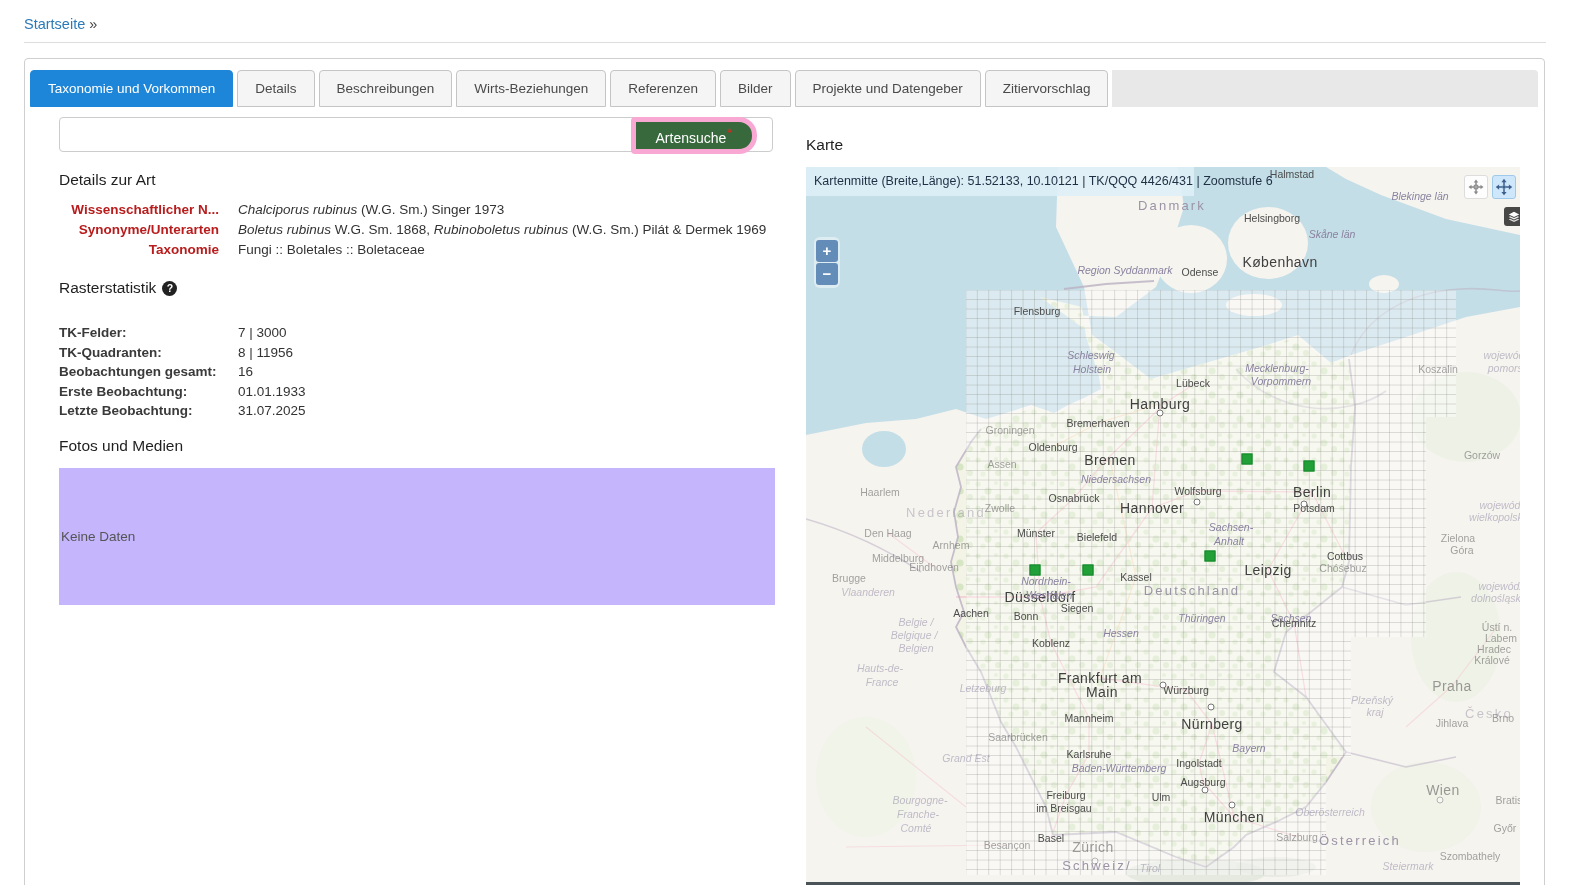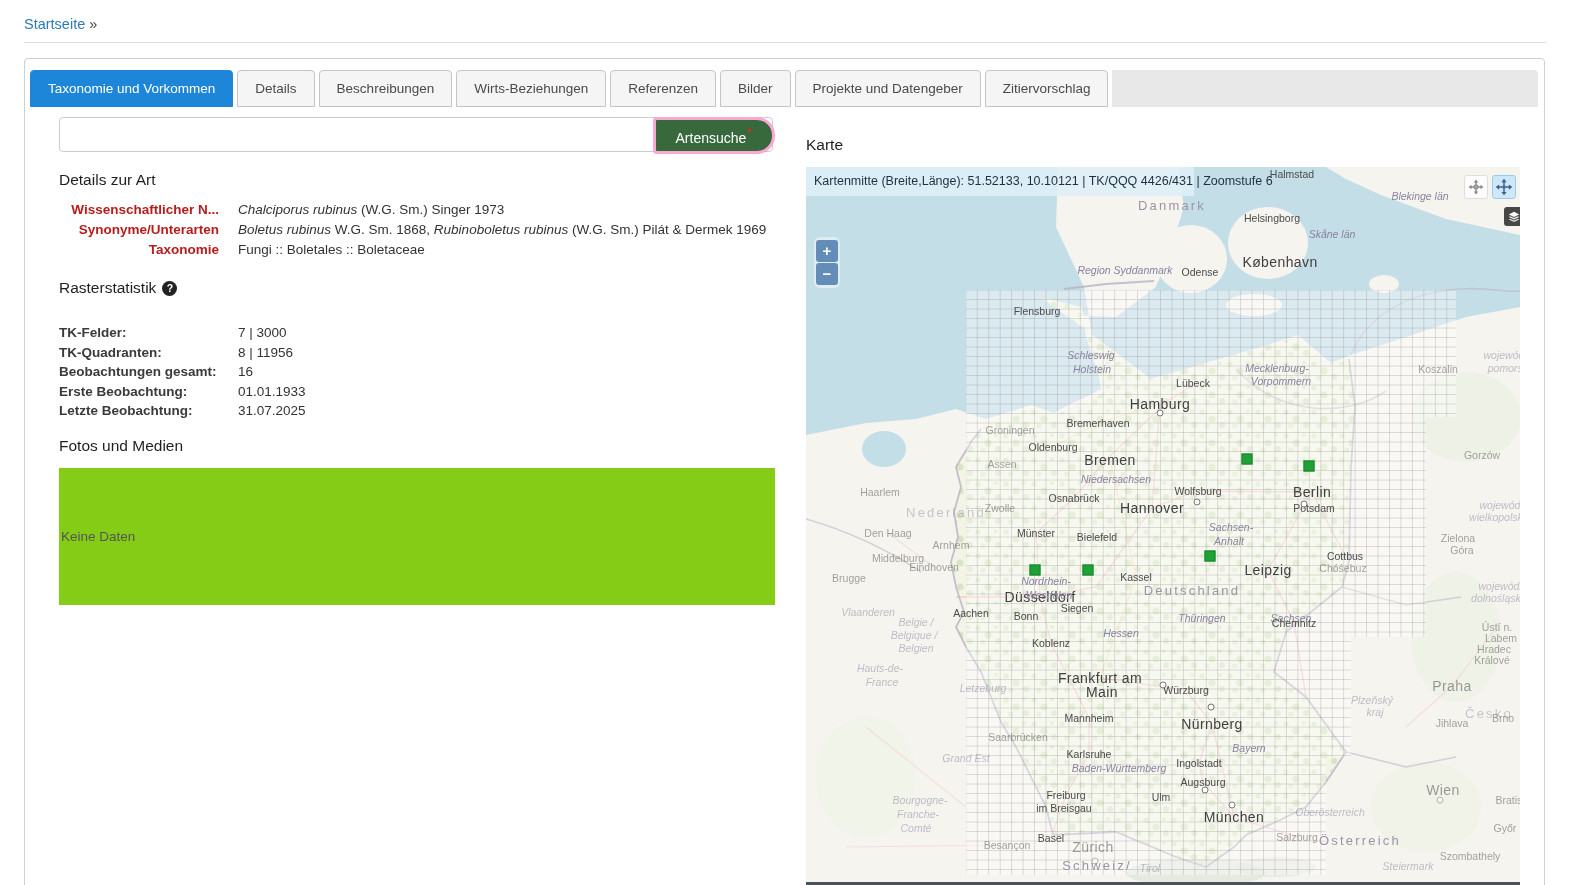--- a/index.html
+++ b/index.html
@@ -16,36 +16,36 @@
 
   
   .tabs-row{position:absolute;left:5px;top:10px;right:6px;height:38px;display:flex;align-items:flex-end;}
   .tab{flex:0 0 auto;margin-right:4px;padding:10px 17px;font-size:13.5px;color:#4a4a4a;background:#f5f5f5;border:1px solid #c5c5c5;border-radius:4px 4px 0 0;cursor:pointer;white-space:nowrap;}
   .tab.active{background:#1d86d8;border-color:#1d86d8;color:#fff;}
   .tab-filler{flex:1 1 auto;height:37px;background:#e8e8e8;border-radius:0 4px 0 0;}
 
   
   .search-row{position:absolute;left:34px;top:58px;width:716px;height:37px;}
   .search-input{position:absolute;left:0;top:0;width:714px;height:35px;border:1px solid #ccc;border-radius:4px;box-sizing:border-box;font-size:14px;padding:0 110px 0 10px;}
-  .search-btn{position:absolute;right:0;top:0;height:37px;padding:0 20px;background:#38693d;color:#fff;border:3px solid #f9a8d4;border-radius:4px 18px 18px 4px;font-size:14px;cursor:pointer;font-family:"Liberation Sans",sans-serif;}
+  .search-btn{position:absolute;right:18px;top:0;height:37px;padding:0 20px;background:#38693d;color:#fff;border:5px solid #f9a8d4;border-radius:4px 18px 18px 4px;font-size:14px;cursor:pointer;font-family:"Liberation Sans",sans-serif;}
   .search-btn .req{color:#ff1a1a;font-size:12px;vertical-align:super;margin-left:1px;}
 
   .sec-heading{position:absolute;left:34px;font-size:15.5px;color:#1f1f1f;}
   .help-icon{display:inline-block;width:15px;height:15px;border-radius:50%;background:#222;color:#fff;font-size:10.5px;font-weight:bold;text-align:center;line-height:15px;margin-left:6px;vertical-align:1px;}
 
   .species-rows{position:absolute;left:34px;top:141px;width:740px;}
   .drow{display:flex;line-height:20px;font-size:13.5px;color:#333;}
   .dlabel{width:160px;text-align:right;font-weight:bold;color:#b91c1c;flex:0 0 160px;white-space:nowrap;overflow:hidden;text-overflow:ellipsis;}
   .dval{margin-left:19px;white-space:nowrap;}
 
   .stats-rows{position:absolute;left:34px;top:264px;width:500px;}
   .srow{display:flex;line-height:19.5px;font-size:13.5px;color:#333;}
   .slabel{flex:0 0 179px;font-weight:bold;color:#3a3a3a;}
 
-  .media-box{position:absolute;left:34px;top:409px;width:716px;height:137px;background:#84cc16;display:flex;align-items:center;text-align:right;}
+  .media-box{position:absolute;left:34px;top:409px;width:716px;height:137px;background:#c4b5fd;display:flex;align-items:center;text-align:right;}
   .media-empty{font-size:13.5px;color:#555;padding-left:2px;}
 
   
   .map-heading{position:absolute;left:781px;top:77px;font-size:15.5px;color:#1f1f1f;}
   .map{position:absolute;left:781px;top:108px;width:714px;height:718px;overflow:hidden;background:#abd0dd;cursor:grab;}
   .map svg.base{position:absolute;left:0;top:0;width:714px;height:718px;}
 
   .map-label{position:absolute;transform:translate(-50%,-50%);white-space:nowrap;pointer-events:none;}
   .l-city{font-size:10.5px;color:#4c4c4c;}
   .l-citylg{font-size:14px;color:#3f3f3f;letter-spacing:.4px;}
@@ -252,21 +252,21 @@
           <div class="map-label l-city" style="left: 271px; top: 441px;">Siegen</div>
           <div class="map-label l-country" style="left: 386px; top: 423px;">Deutschland</div>
           <div class="map-label l-region" style="left: 396px; top: 451px;">Thüringen</div>
           <div class="map-label l-region" style="left: 485px; top: 451px;">Sachsen</div>
           <div class="map-label l-region" style="left: 240px; top: 414px;">Nordrhein-</div>
           <div class="map-label l-region" style="left: 243px; top: 428px;">Westfalen</div>
           <div class="map-label l-city f" style="left: 145px; top: 378px;">Arnhem</div>
           <div class="map-label l-city f" style="left: 128px; top: 400px;">Eindhoven</div>
           <div class="map-label l-city f" style="left: 92px; top: 391px;">Middelburg</div>
           <div class="map-label l-city f" style="left: 43px; top: 411px;">Brugge</div>
-          <div class="map-label l-region f" style="left: 62px; top: 425px; margin-top: 20px;">Vlaanderen</div>
+          <div class="map-label l-region f" style="left: 62px; top: 425px;">Vlaanderen</div>
           <div class="map-label l-region f" style="left: 698px; top: 338px;">wojewódz.</div>
           <div class="map-label l-region f" style="left: 694px; top: 350px;">wielkopolskie</div>
           <div class="map-label l-city f" style="left: 652px; top: 371px;">Zielona</div>
           <div class="map-label l-city f" style="left: 656px; top: 383px;">Góra</div>
           <div class="map-label l-city" style="left: 165px; top: 446px;">Aachen</div>
           <div class="map-label l-city" style="left: 220px; top: 449px;">Bonn</div>
           <div class="map-label l-city" style="left: 488px; top: 456px;">Chemnitz</div>
           <div class="map-label l-city" style="left: 245px; top: 476px;">Koblenz</div>
           <div class="map-label l-region" style="left: 315px; top: 466px;">Hessen</div>
           <div class="map-label l-region f" style="left: 110px; top: 455px;">Belgie /</div>

